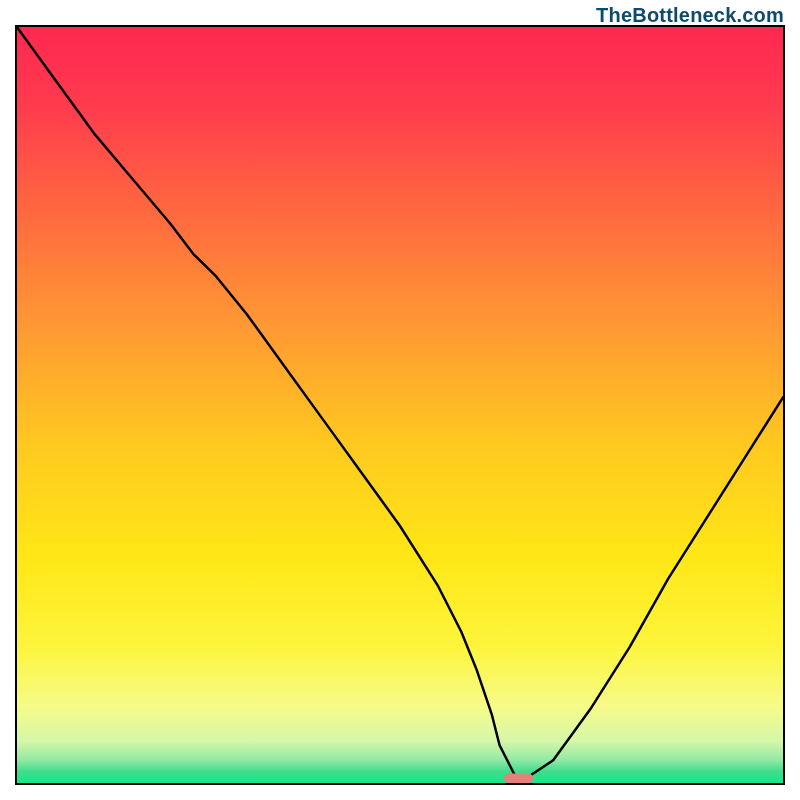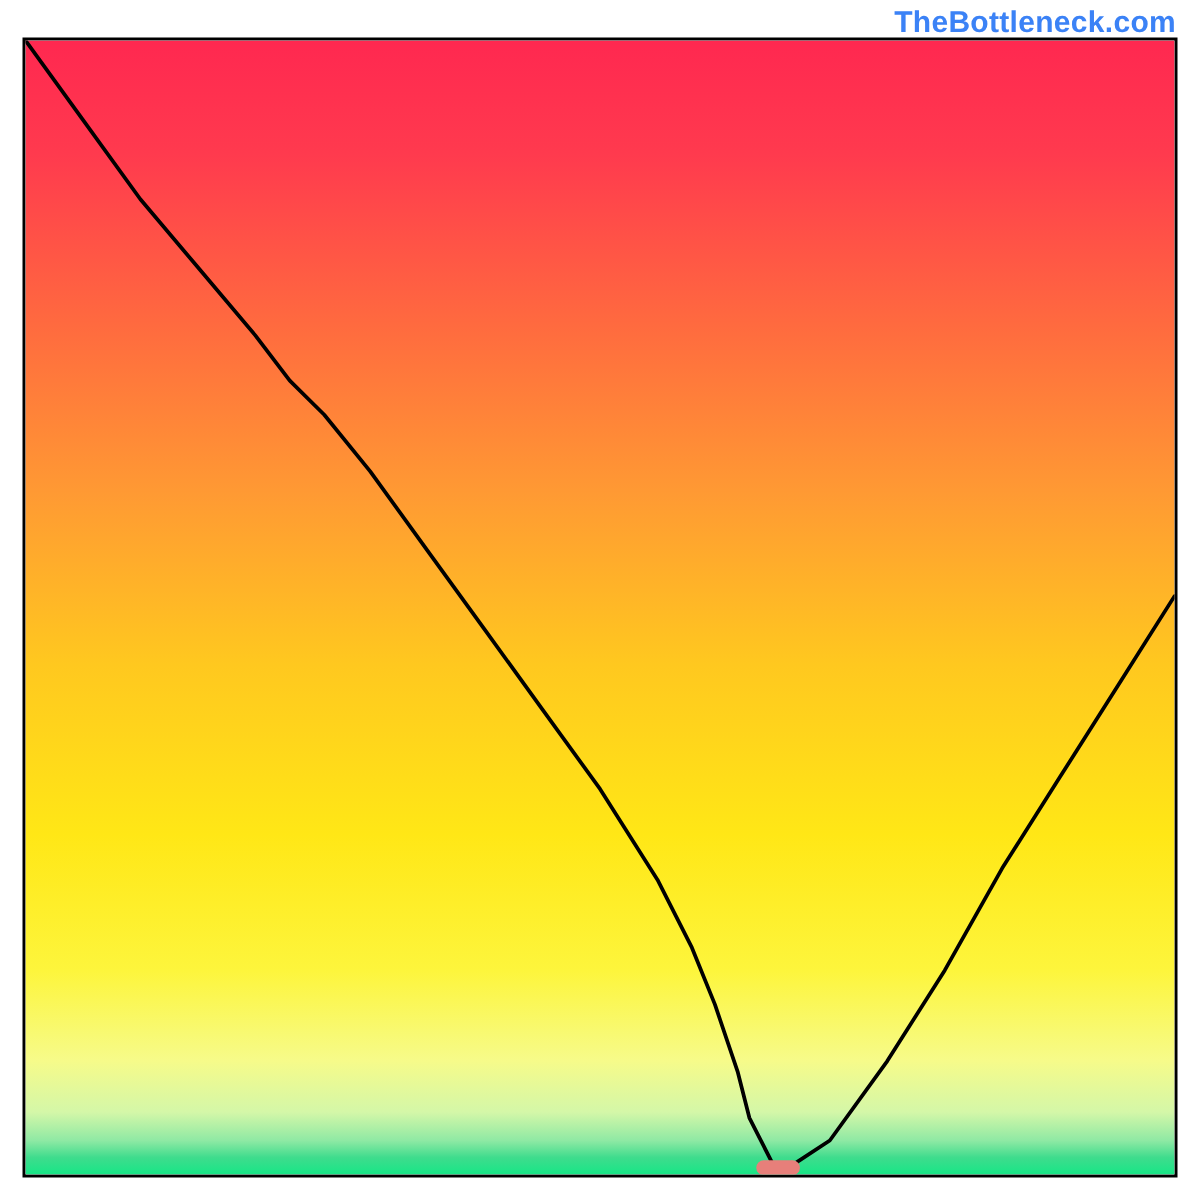--- a/index.html
+++ b/index.html
@@ -24,21 +24,21 @@
     height: 760px;
     border: 2px solid #000;
     box-sizing: border-box;
   }
   .watermark {
     position: absolute;
     top: 4px;
     right: 16px;
     font-size: 20px;
     font-weight: 600;
-    color: #3b82f6;
+    color: #0c4a6e;
     letter-spacing: 0.2px;
   }
   svg {
     position: absolute;
     left: 0;
     top: 0;
   }
 </style>
 </head>
 <body>

